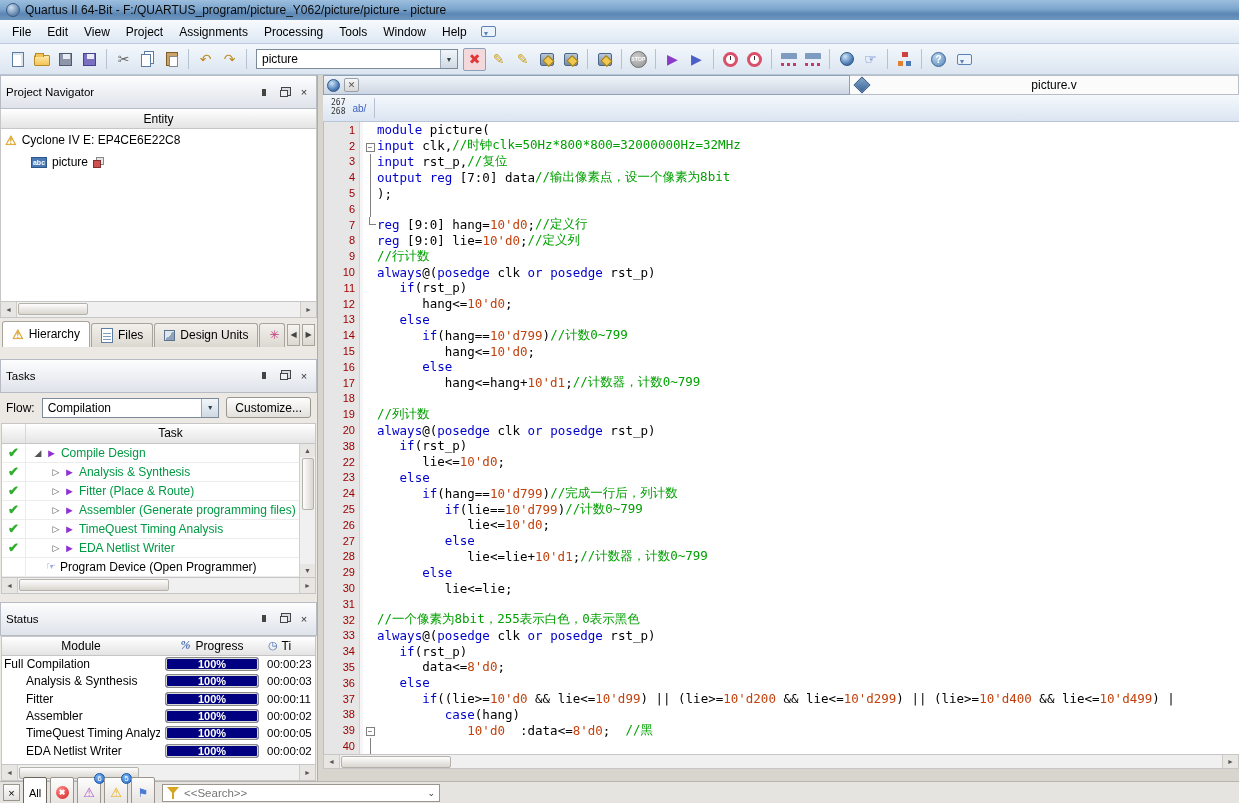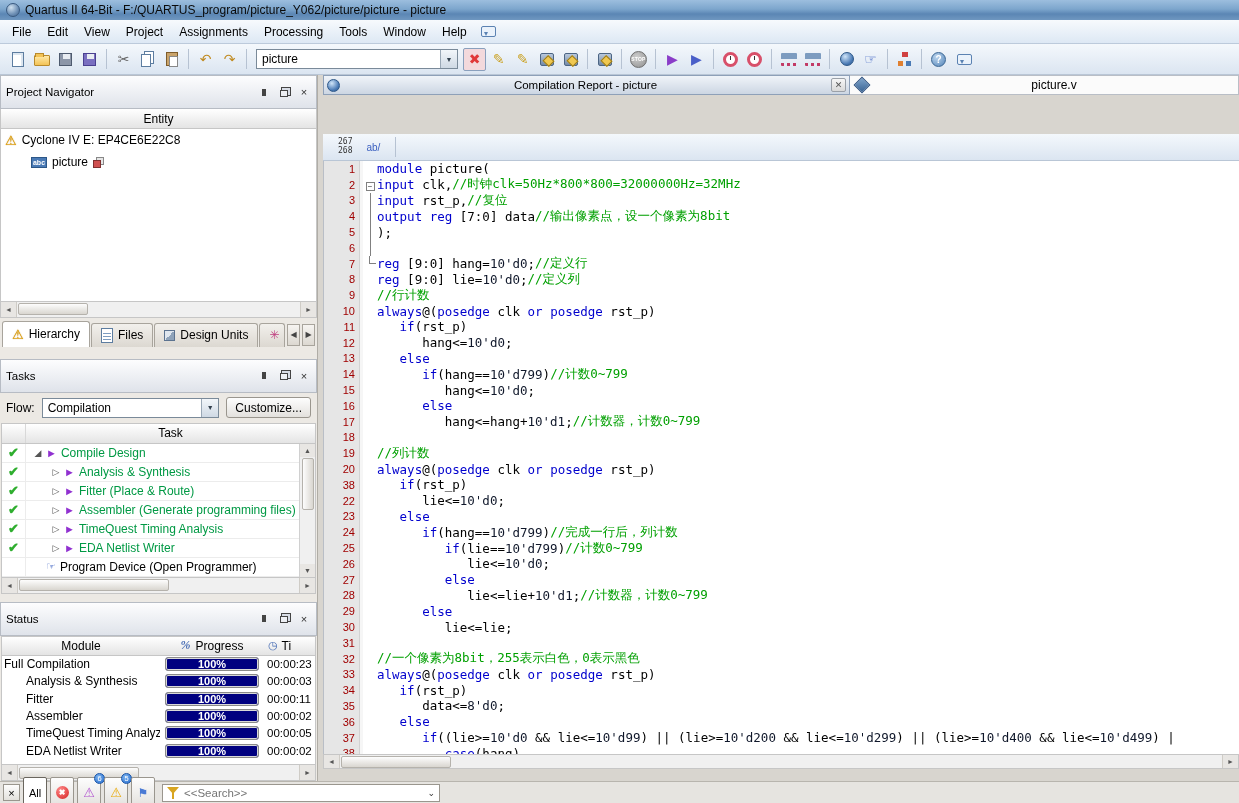--- a/index.html
+++ b/index.html
@@ -120,36 +120,36 @@
   .statrow .t { flex:1; padding-left:3px; font-size:11.5px; white-space:nowrap; }
   .pbar { width:94px; height:14px; background:#000080; border:1px solid #8a8a8a; border-radius:3px; box-shadow:inset 0 0 0 1px #d8d8d8; color:#fff; font-weight:bold; font-size:11px; display:flex; align-items:center; justify-content:center; }
 
   
   .mdibar { height:20px; flex:0 0 auto; display:flex; }
   .rpt-title { width:527px; flex:0 0 auto; background:linear-gradient(180deg,#f0f4f9,#ccd6e3); border:1px solid #8ea0b8; display:flex; align-items:center; padding:0 3px; gap:4px; }
   .rpt-title .tt { flex:1; text-align:center; font-size:11.5px; white-space:nowrap; overflow:hidden; }
   .mdiclose { width:15px; height:14px; background:linear-gradient(180deg,#f6f6f6,#d8d8d8); border:1px solid #9aa0a8; border-radius:2px; font-size:9px; color:#555; display:flex; align-items:center; justify-content:center; }
   .file-title { flex:1; background:#fbfbfb; border:1px solid #b9bec6; border-left:none; display:flex; align-items:center; padding:0 6px; gap:8px; min-width:0; }
   .file-title .tt { flex:1; text-align:center; font-size:12px; }
-  .edtoolbar { height:27px; flex:0 0 auto; background:linear-gradient(180deg,#f4f8fc,#dbe5f1); border-bottom:1px solid #b9c6d6; display:flex; align-items:center; padding:0 4px; gap:8px;margin-top:39px; }
+  .edtoolbar { height:27px; flex:0 0 auto; background:linear-gradient(180deg,#f4f8fc,#dbe5f1); border-bottom:1px solid #b9c6d6; display:flex; align-items:center; padding:0 4px; gap:1px; }
   .lineind { font-size:8px; line-height:1.1; color:#333; text-align:right; padding:0 3px; font-family:"DejaVu Sans Mono",monospace; }
   .abslash { font-size:10px; color:#3a5fc0; padding:0 3px; }
 
   .codearea { flex:1 1 auto; background:#fff; display:flex; overflow:hidden; min-height:0; border-left:1px solid #b9bec6; }
   .gutter { width:36px; flex:0 0 auto; background:#e6e6e6; border-right:1px solid #d2d2d2; }
   .gstrip { width:3px; flex:0 0 auto; background:#f6f6f6; }
   .foldcol { width:14px; flex:0 0 auto; background:#fff; }
   .codecol { flex:1 1 auto; min-width:0; overflow:hidden; }
   .crow { height:15.8px; display:flex; align-items:center; }
   .gutter .crow { justify-content:flex-end; padding-right:4px; font-size:11px; color:#a00000; }
   .codecol .crow { font-family:"DejaVu Sans Mono",monospace; font-size:12.5px; white-space:pre; }
   .fm { width:9px; height:9px; border:1px solid #808080; background:#fff; margin:3px auto 0; font-size:8px; line-height:7px; text-align:center; color:#333; }
   .fv { width:1px; height:100%; background:#808080; margin:0 auto; }
   .fe { width:7px; height:55%; border-left:1px solid #808080; border-bottom:1px solid #808080; margin:0 auto auto 6px; }
-  .kw { color:#0000cd; } .num { color:#0f172a; } .cmt { color:#00a000; } .txt { color:#000; }
+  .kw { color:#0000cd; } .num { color:#c2410c; } .cmt { color:#00a000; } .txt { color:#000; }
 
   .edhscroll { height:15px; flex:0 0 auto; background:#f0f0f0; border:1px solid #c6c6c6; display:flex; align-items:center; }
   .edbottom { height:12px; flex:0 0 auto; }
 
   
   .bottombar { height:22px; flex:0 0 auto; background:#e6e4e0; border-top:1px solid #b8b5ae; display:flex; align-items:center; gap:3px; padding:0 3px; }
   .bbx { width:17px; height:17px; border:1px solid #9a968e; background:linear-gradient(180deg,#fdfdfd,#e3e1dd); display:flex; align-items:center; justify-content:center; font-size:11px; }
   .bbtn { min-width:24px; height:31px; border:1px solid #9a968e; background:linear-gradient(180deg,#fdfdfd,#e3e1dd); border-radius:2px; display:flex; align-items:center; justify-content:center; font-size:11px; position:relative; padding:0 3px; }
   .bbtn.pressed { background:#fff; border-color:#6a665e; }
   .errdot { width:13px; height:13px; border-radius:50%; background:radial-gradient(circle at 35% 30%,#ff8a8a,#d42020); color:#fff; font-size:8px; font-weight:bold; display:flex; align-items:center; justify-content:center; }
@@ -507,21 +507,20 @@
         <span class="sbtn r">►</span>
       </div>
     </div>
 
     <div class="splitter"></div>
 
     <div class="rightcol">
       <div class="mdibar">
         <div class="rpt-title">
           <span class="i-ball" style="width:13px;height:13px"></span>
-          <span class="tt">Compilation Report - picture</span>
           <span class="mdiclose">✕</span>
         </div>
         <div class="file-title">
           <span class="i-dia"></span>
           <span class="tt">picture.v</span>
         </div>
       </div>
 
       <div class="edtoolbar">
         <span id="ed-tb" style="display:flex;align-items:center;gap:1px"></span>

